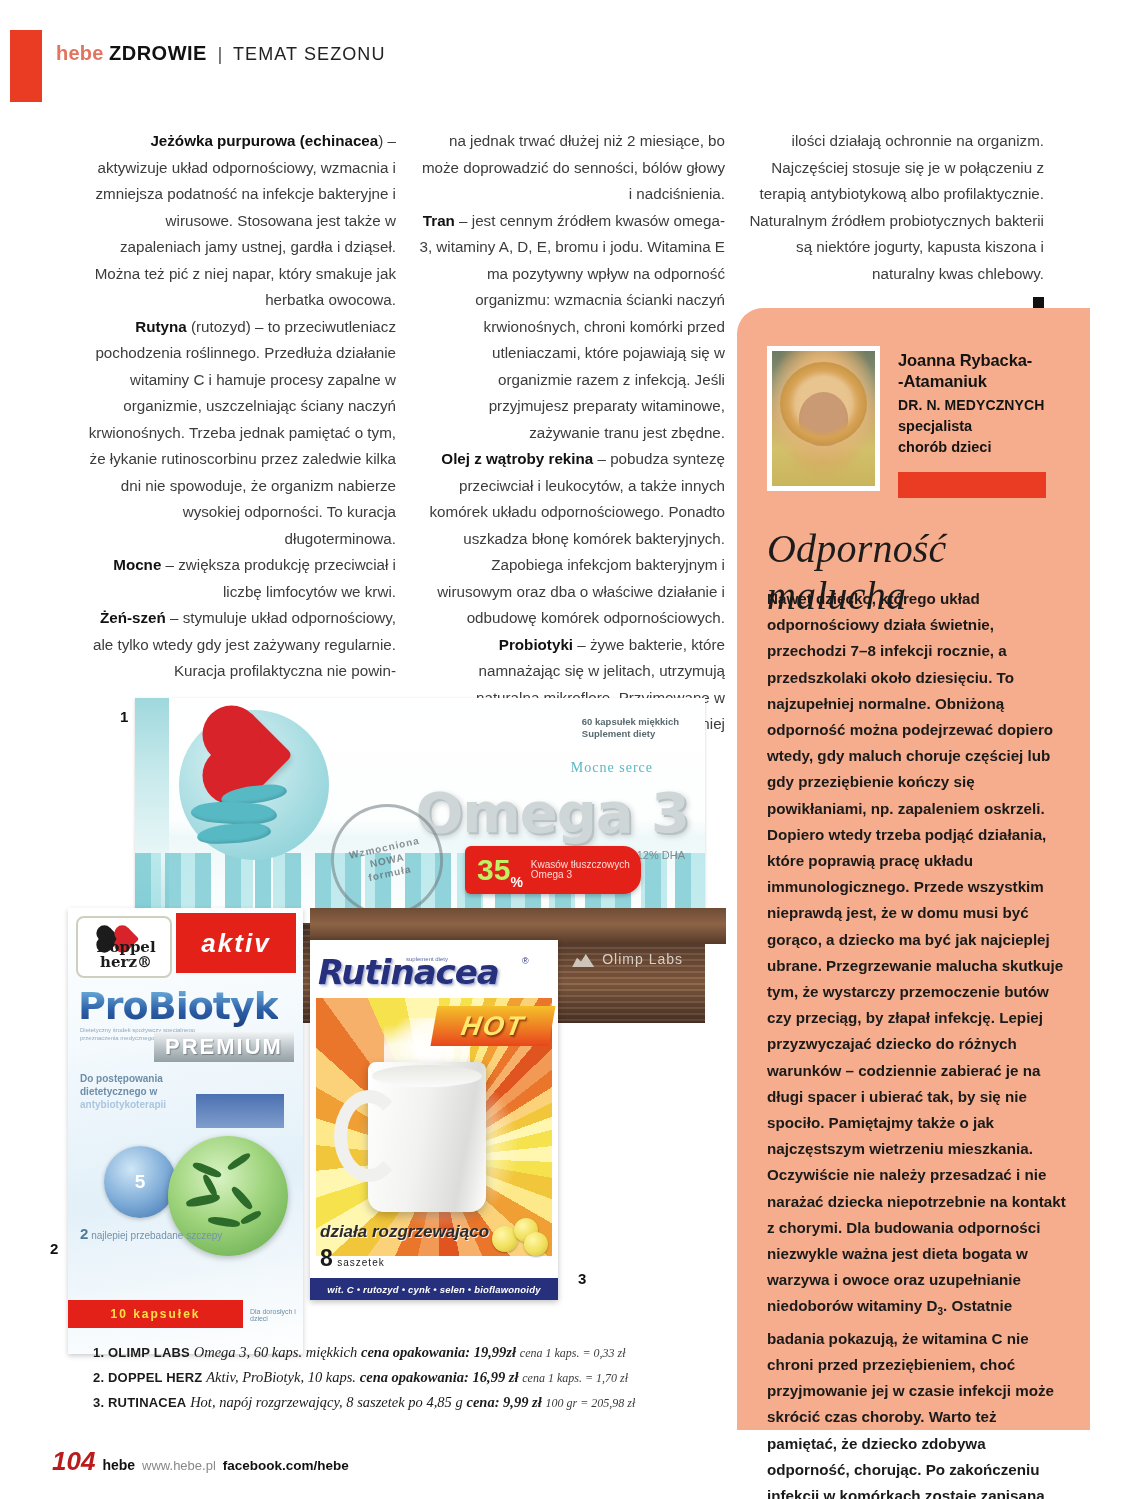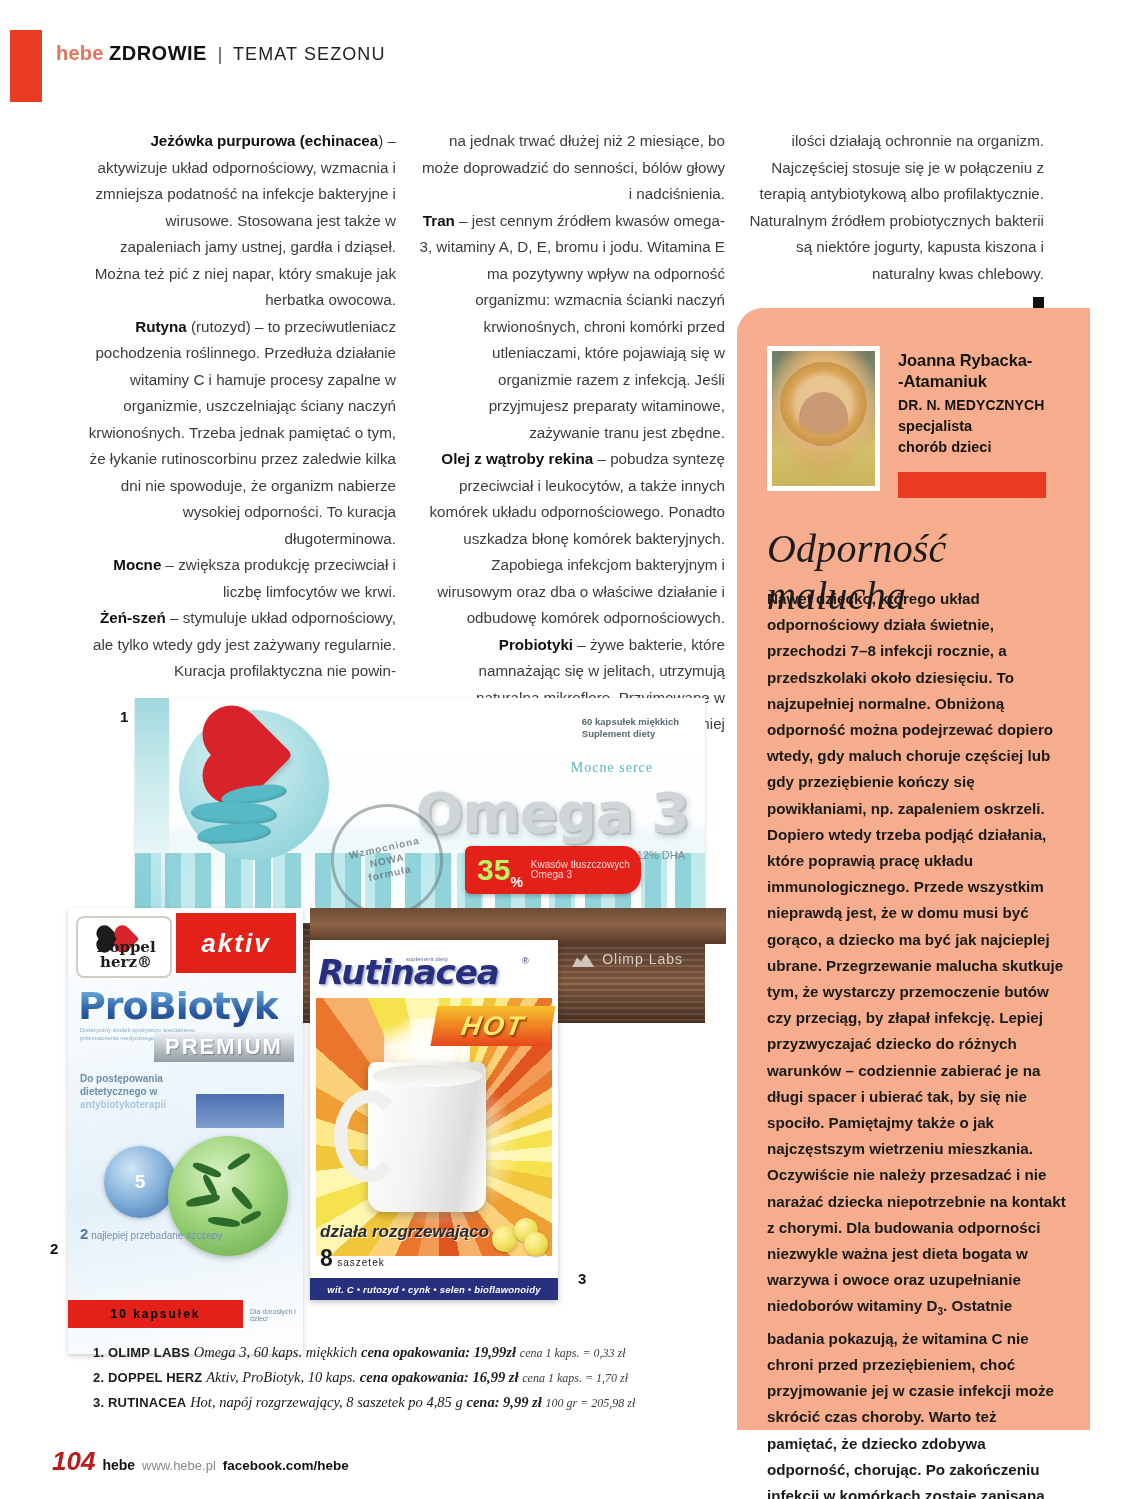--- a/index.html
+++ b/index.html
@@ -270,21 +270,21 @@
     overflow:hidden;box-shadow:0 2px 6px rgba(0,0,0,.25);
   }
   .bact{position:absolute;background:#2d6b2a;border-radius:40%;}
   .dh-two{
     position:absolute;left:12px;top:320px;font-size:10px;color:#7392ac;line-height:12px;
   }
   .dh-two b{font-size:15px;color:#4d7b9c;}
   .dh-caps{
     position:absolute;left:0;bottom:26px;width:175px;height:28px;background:#E32119;
     display:flex;align-items:center;justify-content:center;
-    color:#000000;font-size:12px;letter-spacing:2px;font-weight:700;
+    color:#fde047;font-size:12px;letter-spacing:2px;font-weight:700;
   }
   .dh-for{
     position:absolute;left:182px;bottom:32px;font-size:7px;color:#6d8ea8;}
 
   
   .rutin{
     position:absolute;left:250px;top:250px;width:248px;height:360px;
     background:#ffffff;box-shadow:0 2px 6px rgba(0,0,0,.25);overflow:hidden;
   }
   .rt-name{

